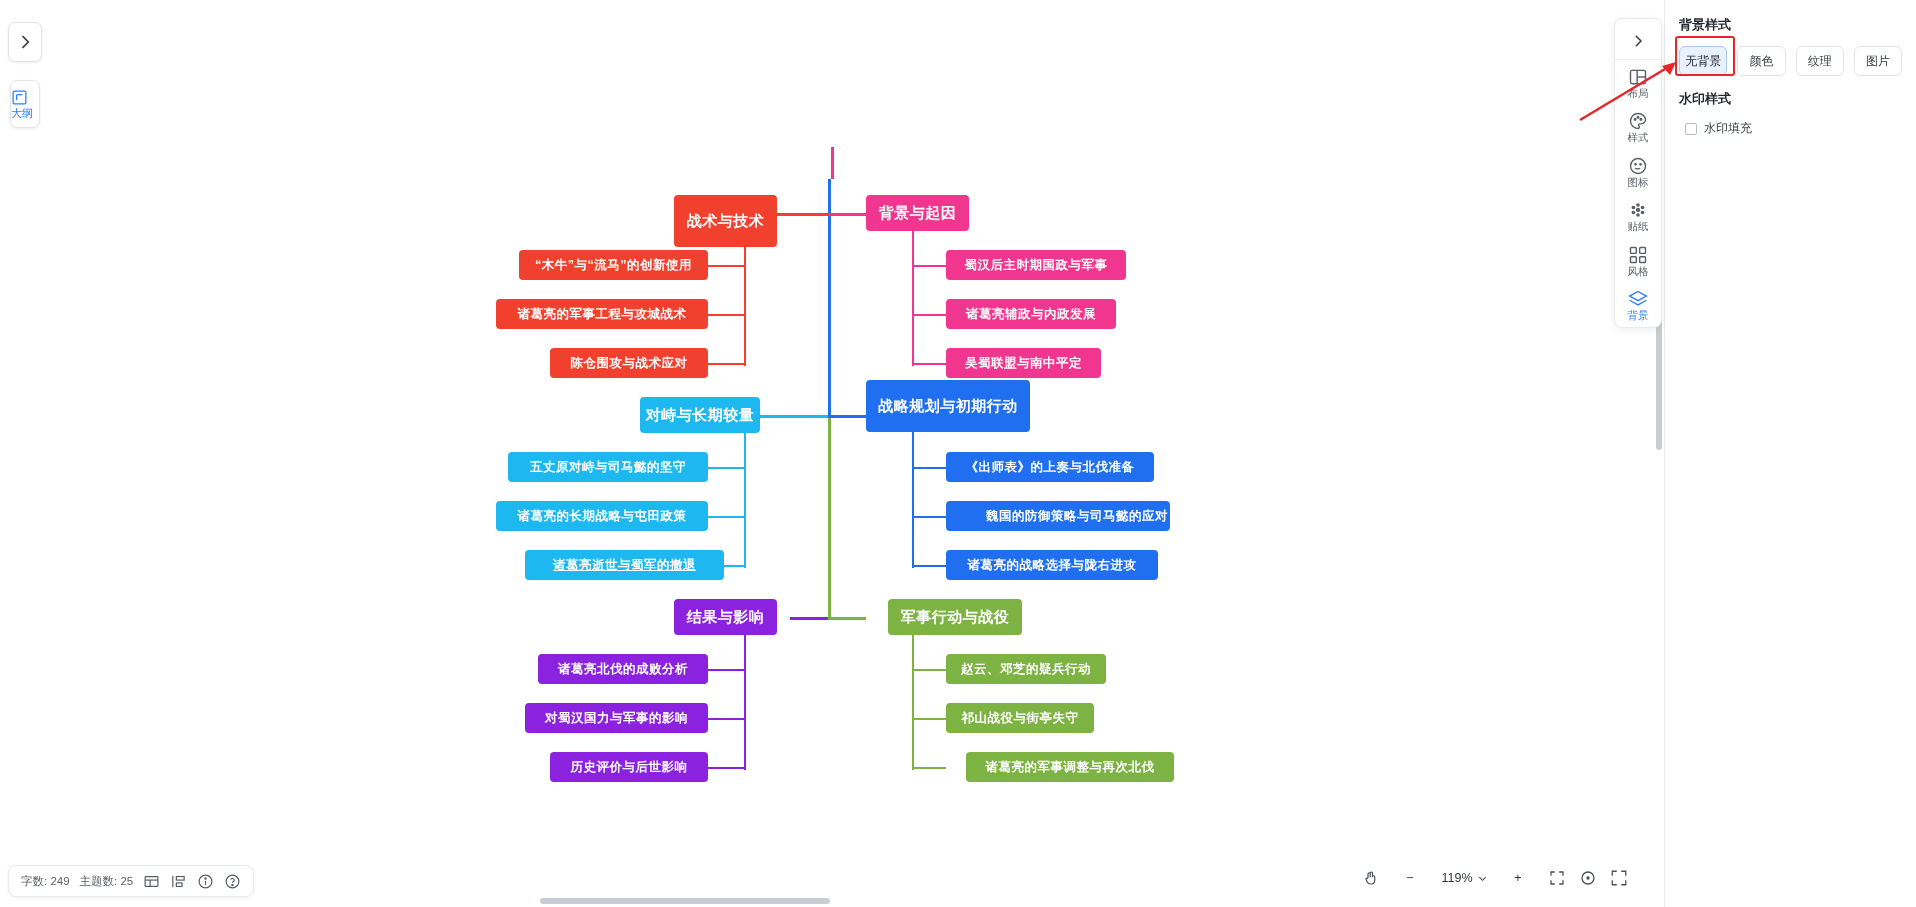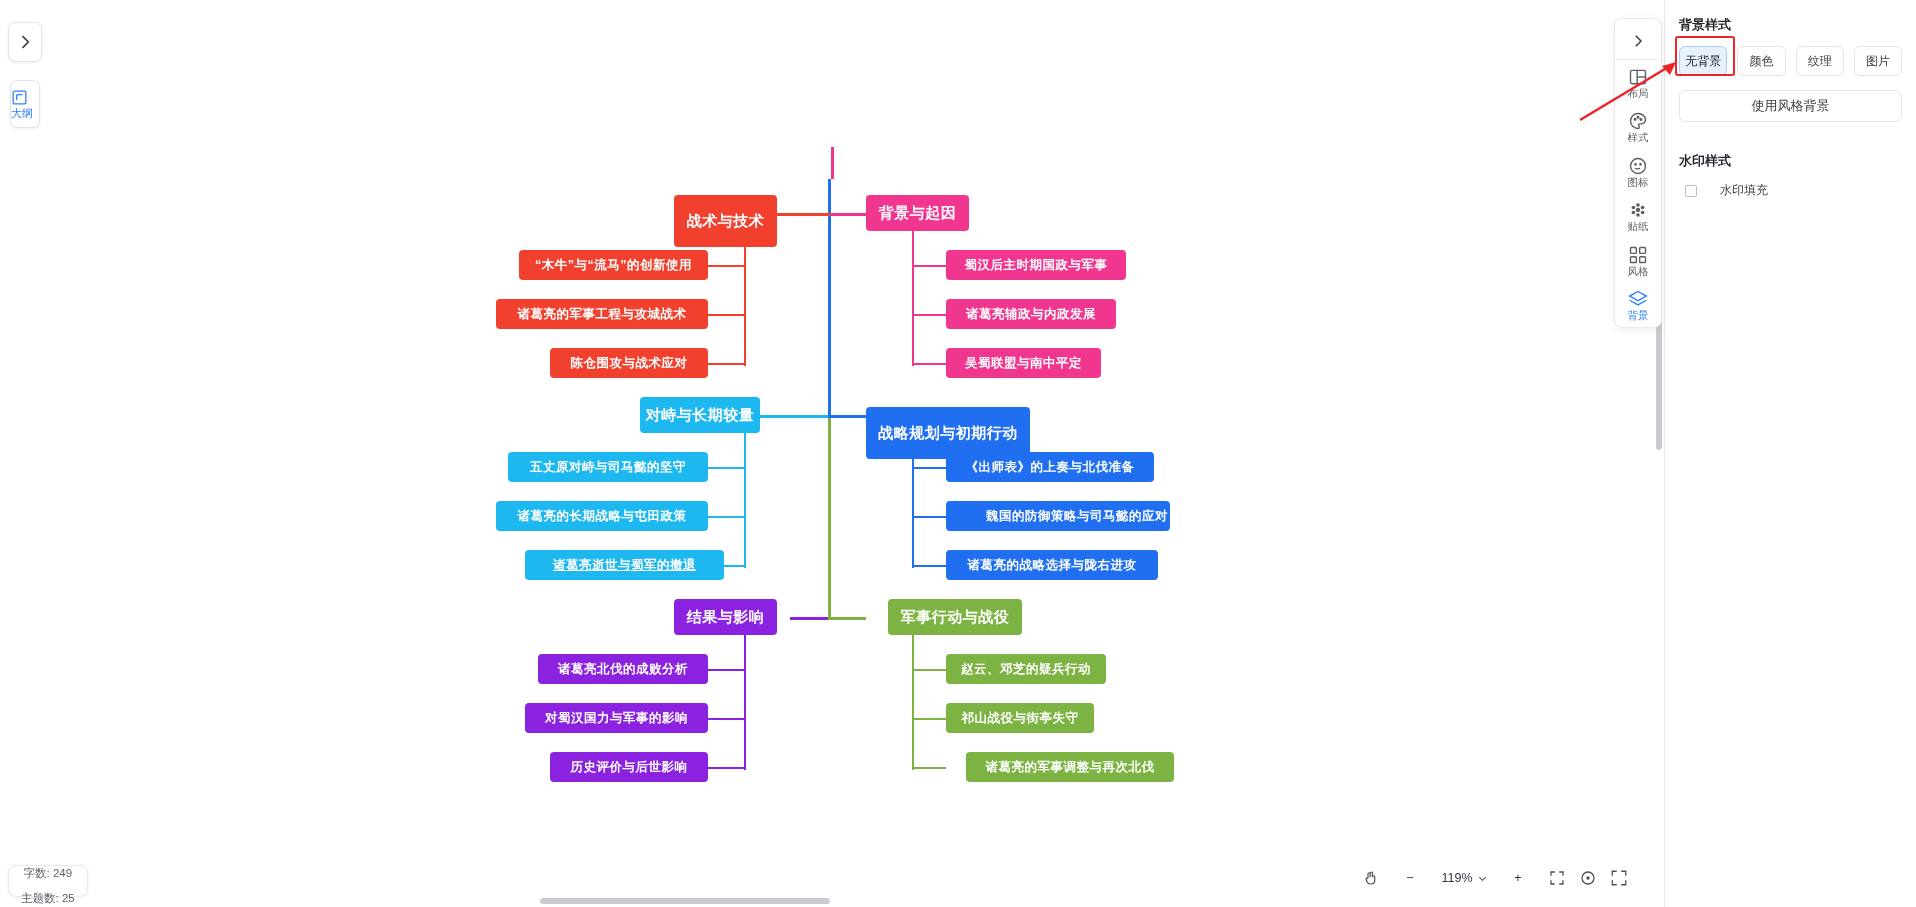--- a/index.html
+++ b/index.html
@@ -80,33 +80,33 @@
   .bg-btn.selected { background: #e8f1fe; border-color: #a9cbfb; color: #1f2328; }
   .hl-box {
     position: absolute; left: 10px; top: 36px; width: 60px; height: 40px;
     border: 2px solid #e8262a; border-radius: 3px; pointer-events: none; z-index: 30;
   }
   .wide-btn {
     width: 100%; height: 32px; border: 1px solid #e1e4e8; border-radius: 6px;
     background: #fff; color: #3c4043; font-size: 13px;
     display: flex; align-items: center; justify-content: center; margin-bottom: 30px;
   }
-  .chk-row { display: flex; align-items: center; gap: 23px; padding-left: 6px; margin-top: 12px; }
+  .chk-row { display: flex; align-items: center; gap: 7px; padding-left: 6px; margin-top: 12px; }
   .chk-box { width: 12px; height: 12px; border: 1px solid #b9bdc4; border-radius: 2px; background: #fff; }
   .chk-lbl { font-size: 12px; color: #3c4043; }
 
   
   #arrow { position: absolute; left: 1578px; top: 62px; width: 100px; height: 60px; z-index: 25; }
 
   
   #statusbar {
     position: absolute; left: 8px; bottom: 10px; height: 32px;
     border: 1px solid #e8eaed; border-radius: 8px; background: #fff;
     display: flex; align-items: center; gap: 10px; padding: 0 12px;
-    box-shadow: 0 1px 4px rgba(0,0,0,.06); z-index: 20; flex-direction: column;
+    box-shadow: 0 1px 4px rgba(0,0,0,.06); z-index: 20;
   }
   #statusbar .st-text { font-size: 11.5px; color: #5b5f66; }
   #statusbar .st-ico { width: 17px; height: 17px; color: #5b5f66; display: block; }
 
   #zoombar {
     position: absolute; right: 278px; bottom: 12px; height: 34px;
     display: flex; align-items: center; gap: 13px; padding: 0 10px; z-index: 20;
   }
   #zoombar .zb-ico { width: 18px; height: 18px; color: #4b5058; display: block; }
   .zoom-val { font-size: 12.5px; color: #33373d; min-width: 34px; text-align: center; }
@@ -221,21 +221,21 @@
     <div class="node sub" style="left:508px; top:452px; width:200px; height:30px; background:#1eb8f0;">
       <span>五丈原对峙与司马懿的坚守</span>
     </div>
     <div class="node sub" style="left:496px; top:501px; width:212px; height:30px; background:#1eb8f0;">
       <span>诸葛亮的长期战略与屯田政策</span>
     </div>
     <div class="node sub" style="left:525px; top:550px; width:199px; height:30px; background:#1eb8f0;text-decoration:underline;">
       <span>诸葛亮逝世与蜀军的撤退</span>
     </div>
 
-    <div class="node main" style="left:866px; top:407px; width:164px; height:52px; background:#1f6ff0;">
+    <div class="node main" style="left:866px; top:380px; width:164px; height:52px; background:#1f6ff0;">
       <span>战略规划与初期行动</span>
     </div>
     <div class="node sub" style="left:946px; top:452px; width:208px; height:30px; background:#1f6ff0;">
       <span>《出师表》的上奏与北伐准备</span>
     </div>
     <div class="node sub" style="left:946px; top:501px; width:224px; height:30px; background:#1f6ff0;padding-left:38px;">
       <span>魏国的防御策略与司马懿的应对</span>
     </div>
     <div class="node sub" style="left:946px; top:550px; width:212px; height:30px; background:#1f6ff0;">
       <span>诸葛亮的战略选择与陇右进攻</span>
@@ -357,23 +357,20 @@
       <div class="bg-btn">
         <span>纹理</span>
       </div>
       <div class="bg-btn">
         <span>图片</span>
       </div>
     </div>
 
     <div class="hl-box"></div>
 
-    <div class="wide-btn">
-      <span>使用风格背景</span>
-    </div>
 
     <div class="p-title">水印样式</div>
 
     <div class="chk-row">
       <div class="chk-box"></div>
       <span class="chk-lbl">水印填充</span>
     </div>
   </div>
 
   <div id="statusbar">

